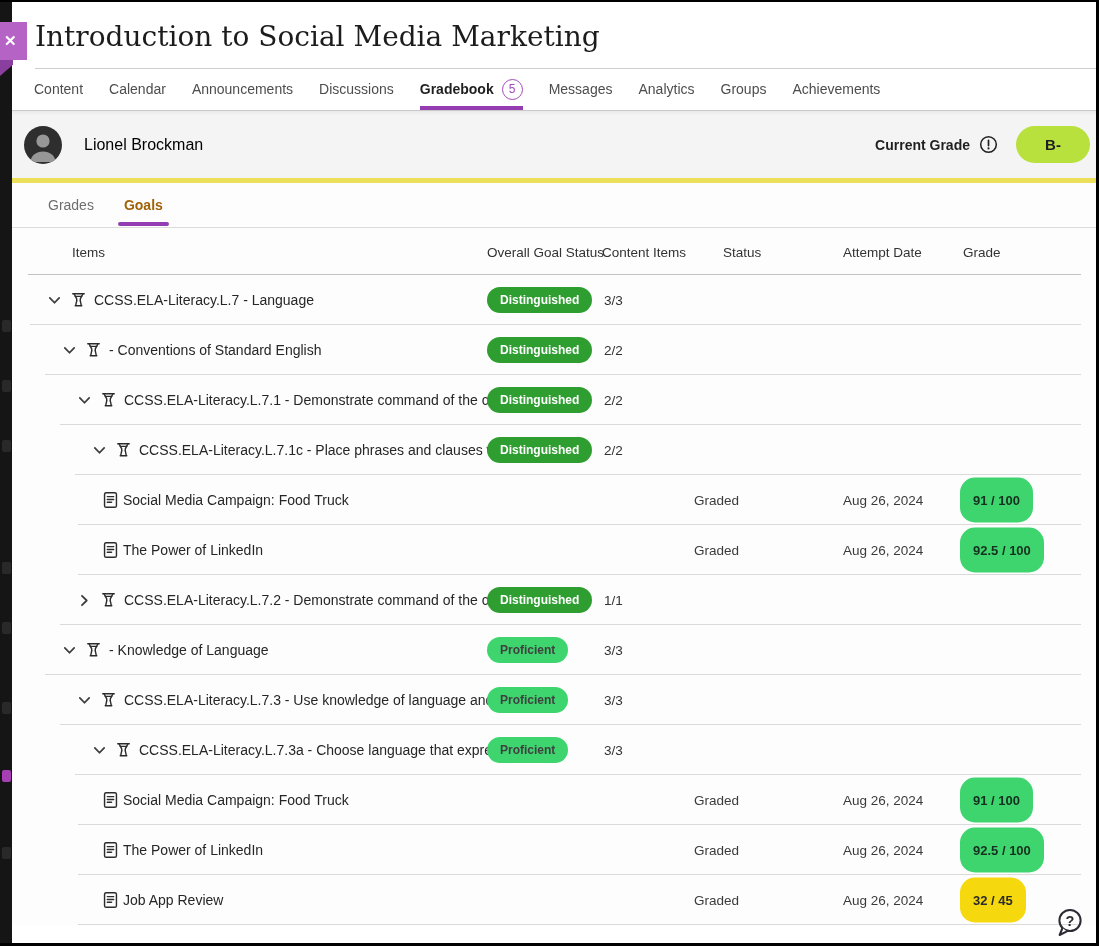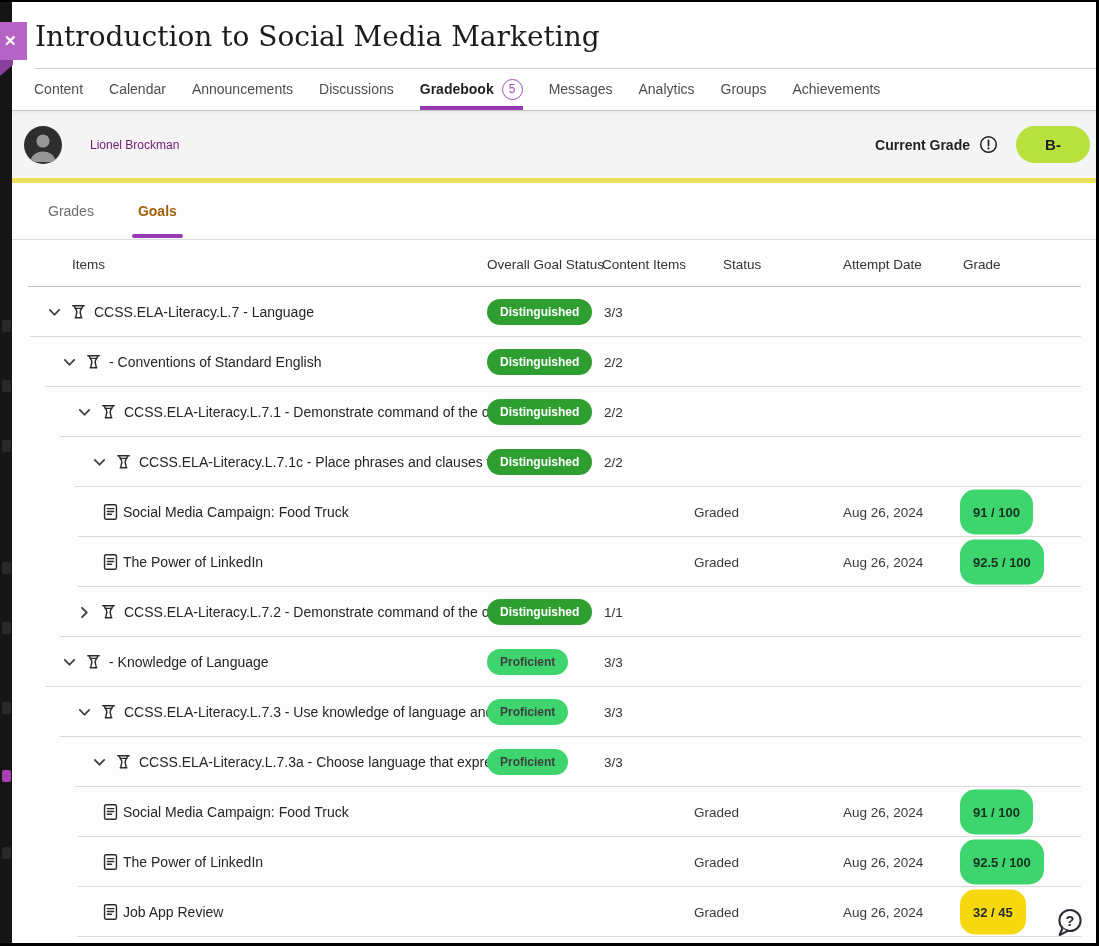--- a/index.html
+++ b/index.html
@@ -33,31 +33,31 @@
   .nav-item { display:flex; align-items:center; font-size:14px; color:#4d4d4d; cursor:pointer;
     border-bottom:4px solid transparent; padding-top:3px; }
   .nav-item.active { color:#1f1f1f; font-weight:700; border-bottom-color:#963cb3; }
   .nav-badge { display:none; width:21px; height:21px; border:1px solid #a24bbd; border-radius:50%;
     color:#a24bbd; font-size:12px; font-weight:400; margin-left:8px;
     align-items:center; justify-content:center; }
   .nav-item.has-badge .nav-badge { display:flex; }
 
   .student-band { height:67px; background:#f4f4f4; display:flex; align-items:center; padding:0 6px 0 12px; }
   .avatar { width:38px; height:38px; flex:0 0 auto; }
-  .student-name { margin-left:28px; font-size:12px; color:#701a75; }
+  .student-name { margin-left:22px; font-size:16px; color:#000000; }
   .band-spacer { flex:1; }
   .current-grade-label { font-size:14px; font-weight:700; color:#1f1f1f; }
   .info-icon { margin-left:9px; width:19px; height:19px; display:flex; }
   .current-grade-pill { margin-left:18px; width:74px; height:37px; border-radius:19px;
     background:#b9e13e; color:#1f1f1f; font-size:15px; font-weight:700;
     display:flex; align-items:center; justify-content:center; border:none; cursor:pointer; }
 
   .yellow-bar { height:5px; background:#ece05a; }
 
-  .subtabs { height:57px; background:#fdfdfd; display:flex; align-items:stretch; padding-left:36px; gap:44px;
+  .subtabs { height:45px; background:#fdfdfd; display:flex; align-items:stretch; padding-left:36px; gap:30px;
     border-bottom:1px solid #dcdcdc; }
   .subtab { display:flex; align-items:center; font-size:14px; color:#6e6e6e; cursor:pointer; position:relative; }
   .subtab.active { color:#a16207; font-weight:700; }
   .subtab.active::after { content:""; position:absolute; left:-6px; right:-6px; bottom:1px; height:4px;
     background:#963cb3; border-radius:2px; }
 
   .goals-table { position:relative; background:#fdfdfd; }
   .table-header { position:relative; height:47px; }
   .th { position:absolute; top:50%; transform:translateY(-50%); font-size:13.5px; color:#333; white-space:nowrap; }
   .th-items { left:60px; }

